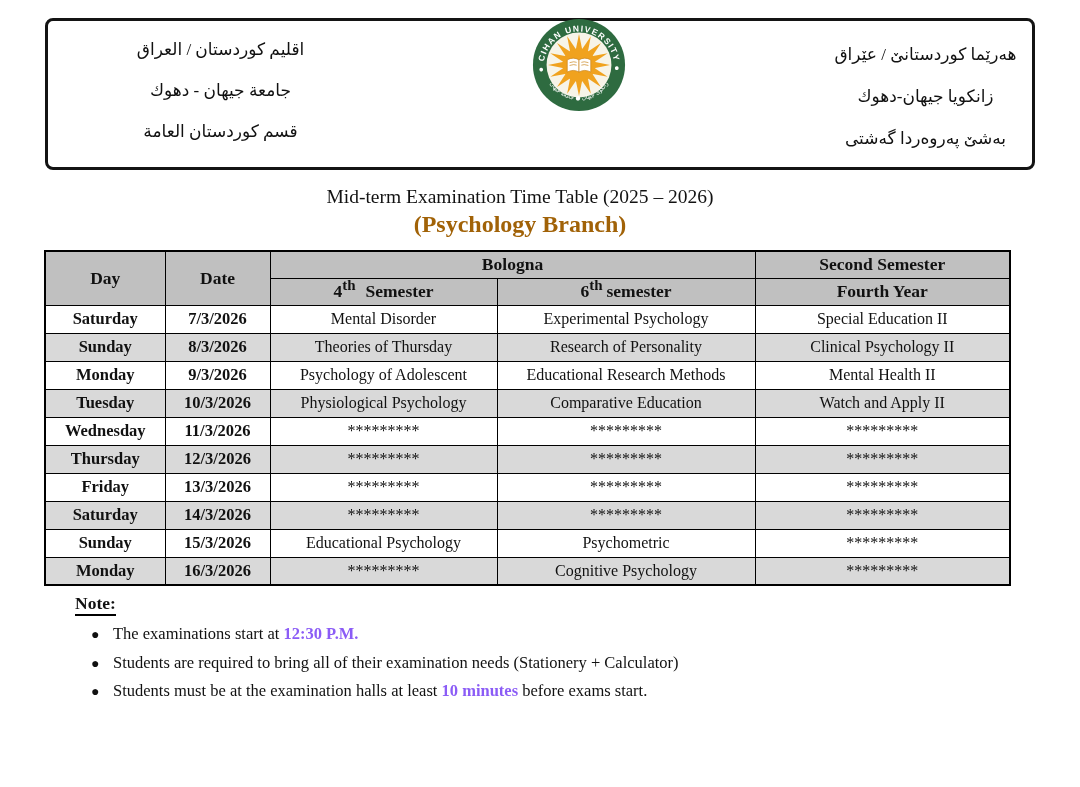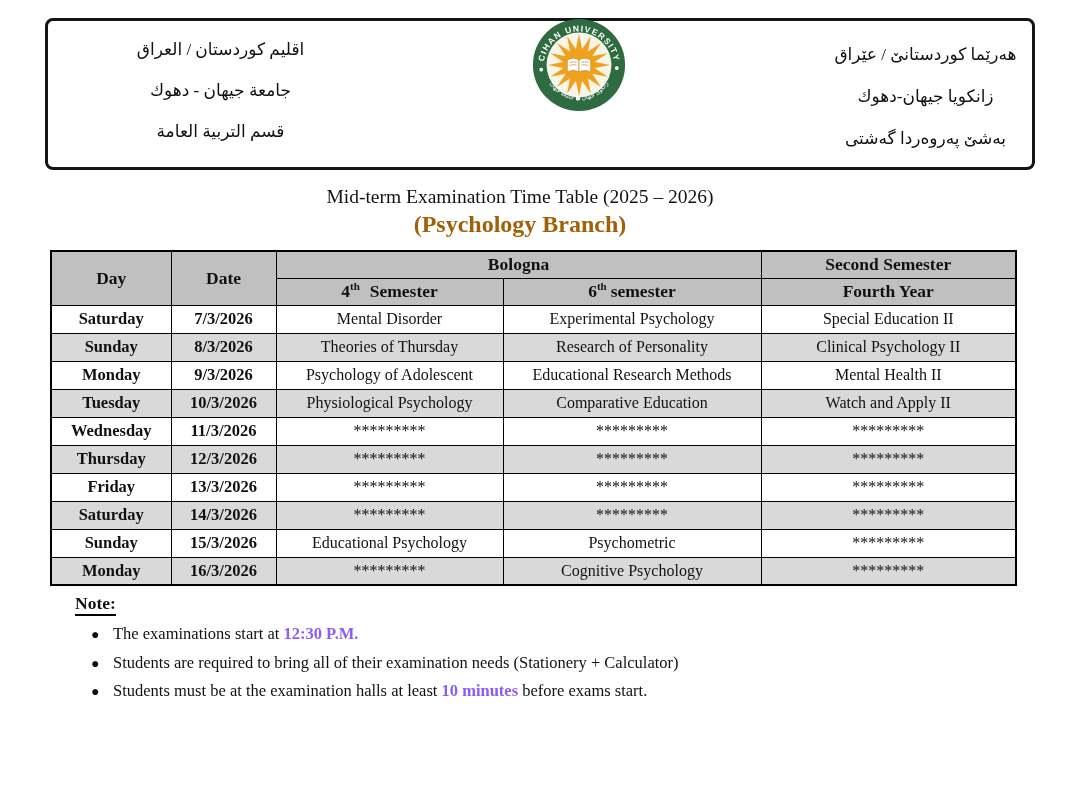--- a/index.html
+++ b/index.html
@@ -29,27 +29,27 @@
   .lh-logo { position: absolute; left: 439px; top: -3px; width: 184px; height: 96px;
              display: flex; justify-content: center; }
 
   
   .doc-title { position: absolute; left: 0; top: 186px; width: 1040px; text-align: center;
                font-size: 19.5px; color: #121212; }
   .doc-subtitle { position: absolute; left: 0; top: 211px; width: 1040px; text-align: center;
                   font-size: 24px; font-weight: bold; color: #a16207; }
 
   
-  .timetable { position: absolute; left: 50px; top: 250px; width: 965px;
+  .timetable { position: absolute; left: 44px; top: 250px; width: 965px;
                border-collapse: collapse; table-layout: fixed;
                border: 2.5px solid #000; }
   .timetable th, .timetable td { border: 1.2px solid #000; text-align: center; vertical-align: middle;
                                  overflow: hidden; white-space: nowrap; }
   .timetable thead th { background: #c0c0c0; font-size: 17.5px; font-weight: bold; height: 27px; }
-  .timetable thead sup { font-size: 11px; vertical-align: super; line-height: 0; }
+  .timetable thead sup { font-size: 15px; vertical-align: super; line-height: 0; }
   .sem4-gap { margin-left: 10px; }
   .sem6-gap { margin-left: 4px; }
   .timetable tbody td { height: 28px; font-size: 16px; background: #ffffff; }
   .timetable tbody tr:nth-child(even) td { background: #d9d9d9; }
   .timetable td.c-day, .timetable td.c-date { font-weight: bold; font-size: 16.5px; }
 
   
   .notes { position: absolute; left: 75px; top: 593px; width: 900px; }
   .notes-heading { display: inline-block; font-weight: bold; font-size: 17.5px;
                    border-bottom: 2px solid #000; padding-bottom: 0; }
@@ -62,21 +62,21 @@
 </head>
 <body>
 
 <div class="page">
 
   <div class="letterhead-box">
 
     <div class="lh-arabic">
       <div class="lh-line">اقليم كوردستان / العراق</div>
       <div class="lh-line">جامعة جيهان - دهوك</div>
-      <div class="lh-line">قسم التربية العامة</div>
+      <div class="lh-line">قسم كوردستان العامة</div>
     </div>
 
     <div class="lh-kurdish">
       <div class="lh-line">هەرێما كوردستانێ / عێراق</div>
       <div class="lh-line">زانكويا جيهان-دهوك</div>
       <div class="lh-line">بەشێ پەروەردا گەشتى</div>
     </div>
 
     <div class="lh-logo">
       <svg width="94" height="94" viewBox="0 0 100 100">

